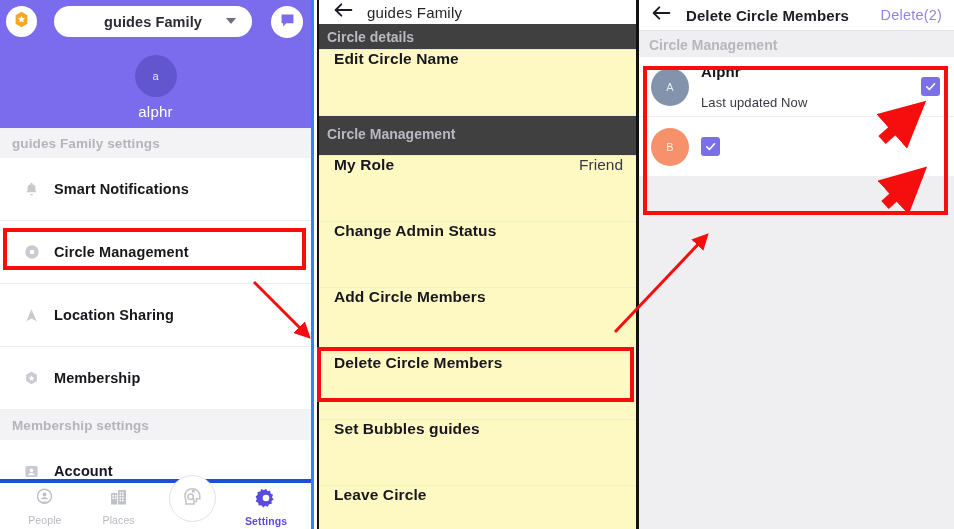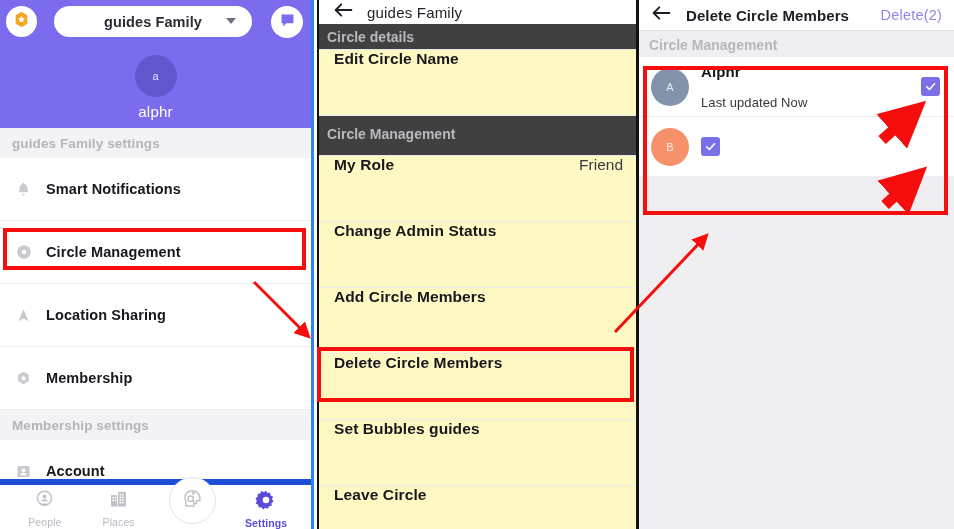--- a/index.html
+++ b/index.html
@@ -59,38 +59,38 @@
   .hero-name {
     position: absolute; left: 0; right: 0; top: 103px; text-align: center;
     color: #ffffff; font-size: 15px; font-weight: 500; letter-spacing: .2px;
   }
   .sec-head {
     background: #f3f3f5; color: #b4b4bc; font-size: 13.5px; font-weight: 700;
     padding: 8px 12px 7px 12px; letter-spacing: .1px;
   }
   .l-row {
     display: flex; align-items: center; gap: 13px;
-    height: 63px; padding: 0 14px;
+    height: 63px; padding: 0 22px;
     border-bottom: 1px solid #eeeef1; background: #fff;
   }
   .l-row .l-label { font-size: 14.5px; font-weight: 700; color: #17171d; letter-spacing: .1px; }
   .l-ico { width: 19px; height: 19px; flex: 0 0 19px; display: flex; align-items:center; justify-content:center; }
   .l-ico svg { display: block; }
 
   .hl-box {
     position: absolute; border: 4px solid #f60d0d; pointer-events: none;
   }
   #hl-circle-mgmt { left: 3px; top: 228px; width: 303px; height: 42px; }
   #hl-delete-members { left: 317px; top: 347px; width: 317px; height: 55px; }
   #hl-members { left: 643px; top: 66px; width: 305px; height: 149px; }
 
   
   .tabbar {
     position: absolute; left: 0; bottom: 0; width: 311px; height: 50px;
-    background: #ffffff; border-top: 6px solid #1d4ed8;
+    background: #ffffff; border-top: 4px solid #1d4ed8;
     display: flex; align-items: flex-start; justify-content: space-between;
     padding: 4px 8px 0 8px;
   }
   .tab {
     flex: 1; display: flex; flex-direction: column; align-items: center; gap: 2px;
   }
   .tab .t-label { font-size: 10.5px; color: #b9b9c2; letter-spacing: .1px; }
   .tab.active .t-label { color: #5b4bdd; font-weight: 700; }
   .tab-center {
     flex: 1; display: flex; align-items: center; justify-content: center;

